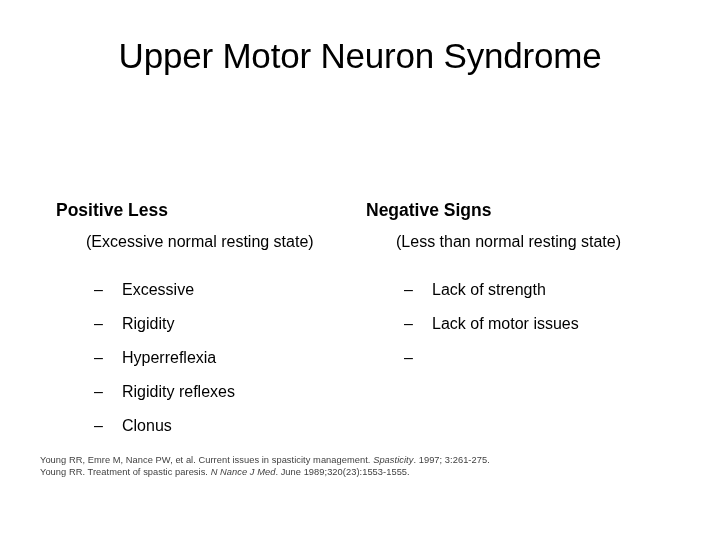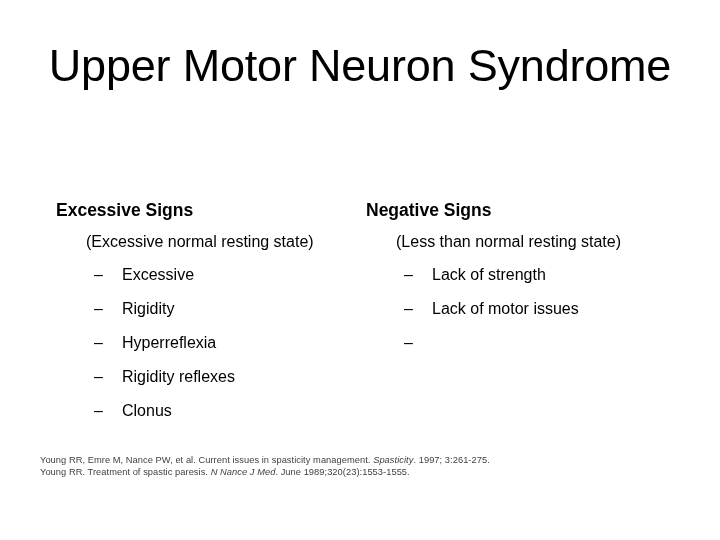--- a/index.html
+++ b/index.html
@@ -20,25 +20,25 @@
   #slide {
     position: absolute;
     inset: 0;
     background: #ffffff;
   }
 
   
   #slide-title {
     position: absolute;
     left: 0;
-    top: 44px;
+    top: 34px;
     width: 720px;
     text-align: center;
     font-family: "Liberation Sans", sans-serif;
-    font-size: 45px;
+    font-size: 35px;
     font-weight: 400;
     letter-spacing: -0.2px;
     line-height: 44px;
     color: #000000;
     white-space: nowrap;
   }
 
   
   #content {
     position: absolute;
@@ -62,21 +62,21 @@
     line-height: 24px;
     margin: 0 0 7px 0;
     color: #000000;
     white-space: nowrap;
   }
 
   .col-subtitle {
     font-size: 16px;
     font-weight: 400;
     line-height: 25px;
-    margin: 0 0 4px 0;
+    margin: 0 0 19px 0;
     padding-left: 30px;
     color: #000000;
     max-width: 262px;
   }
 
   .bullet-list {
     list-style: none;
     margin: 0;
     padding: 0 0 0 38px;
   }
@@ -121,21 +121,21 @@
 </head>
 <body>
 
 <div id="slide">
 
   <div id="slide-title">Upper Motor Neuron Syndrome</div>
 
   <div id="content">
 
     <div class="column left">
-      <div class="col-heading">Excessive Signs</div>
+      <div class="col-heading">Positive Less</div>
       <div class="col-subtitle">(Excessive normal resting state)</div>
       <ul class="bullet-list">
         <li>
           <span class="dash">–</span>
           <span>Excessive</span>
         </li>
         <li>
           <span class="dash">–</span>
           <span>Rigidity</span>
         </li>

